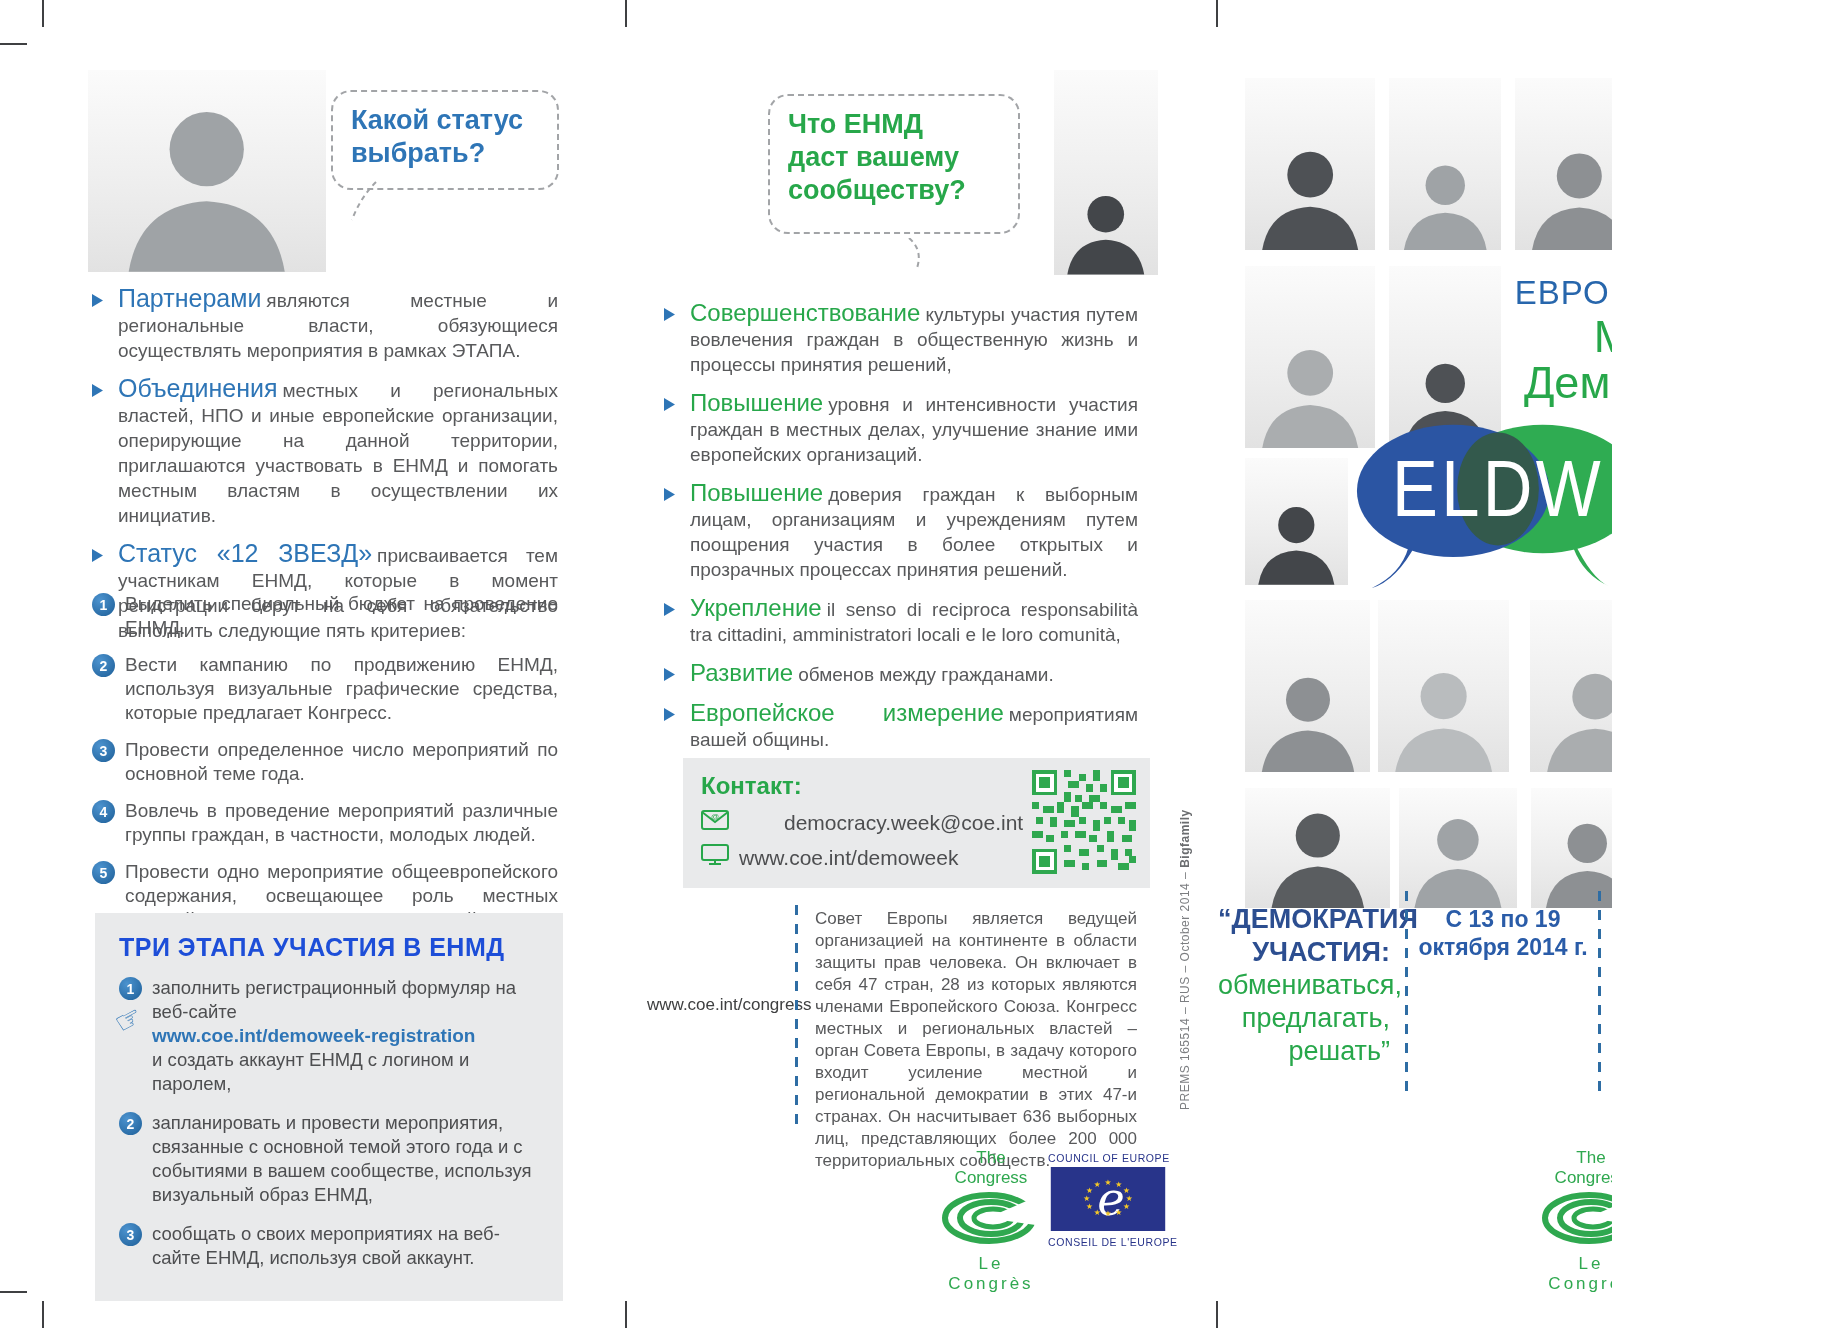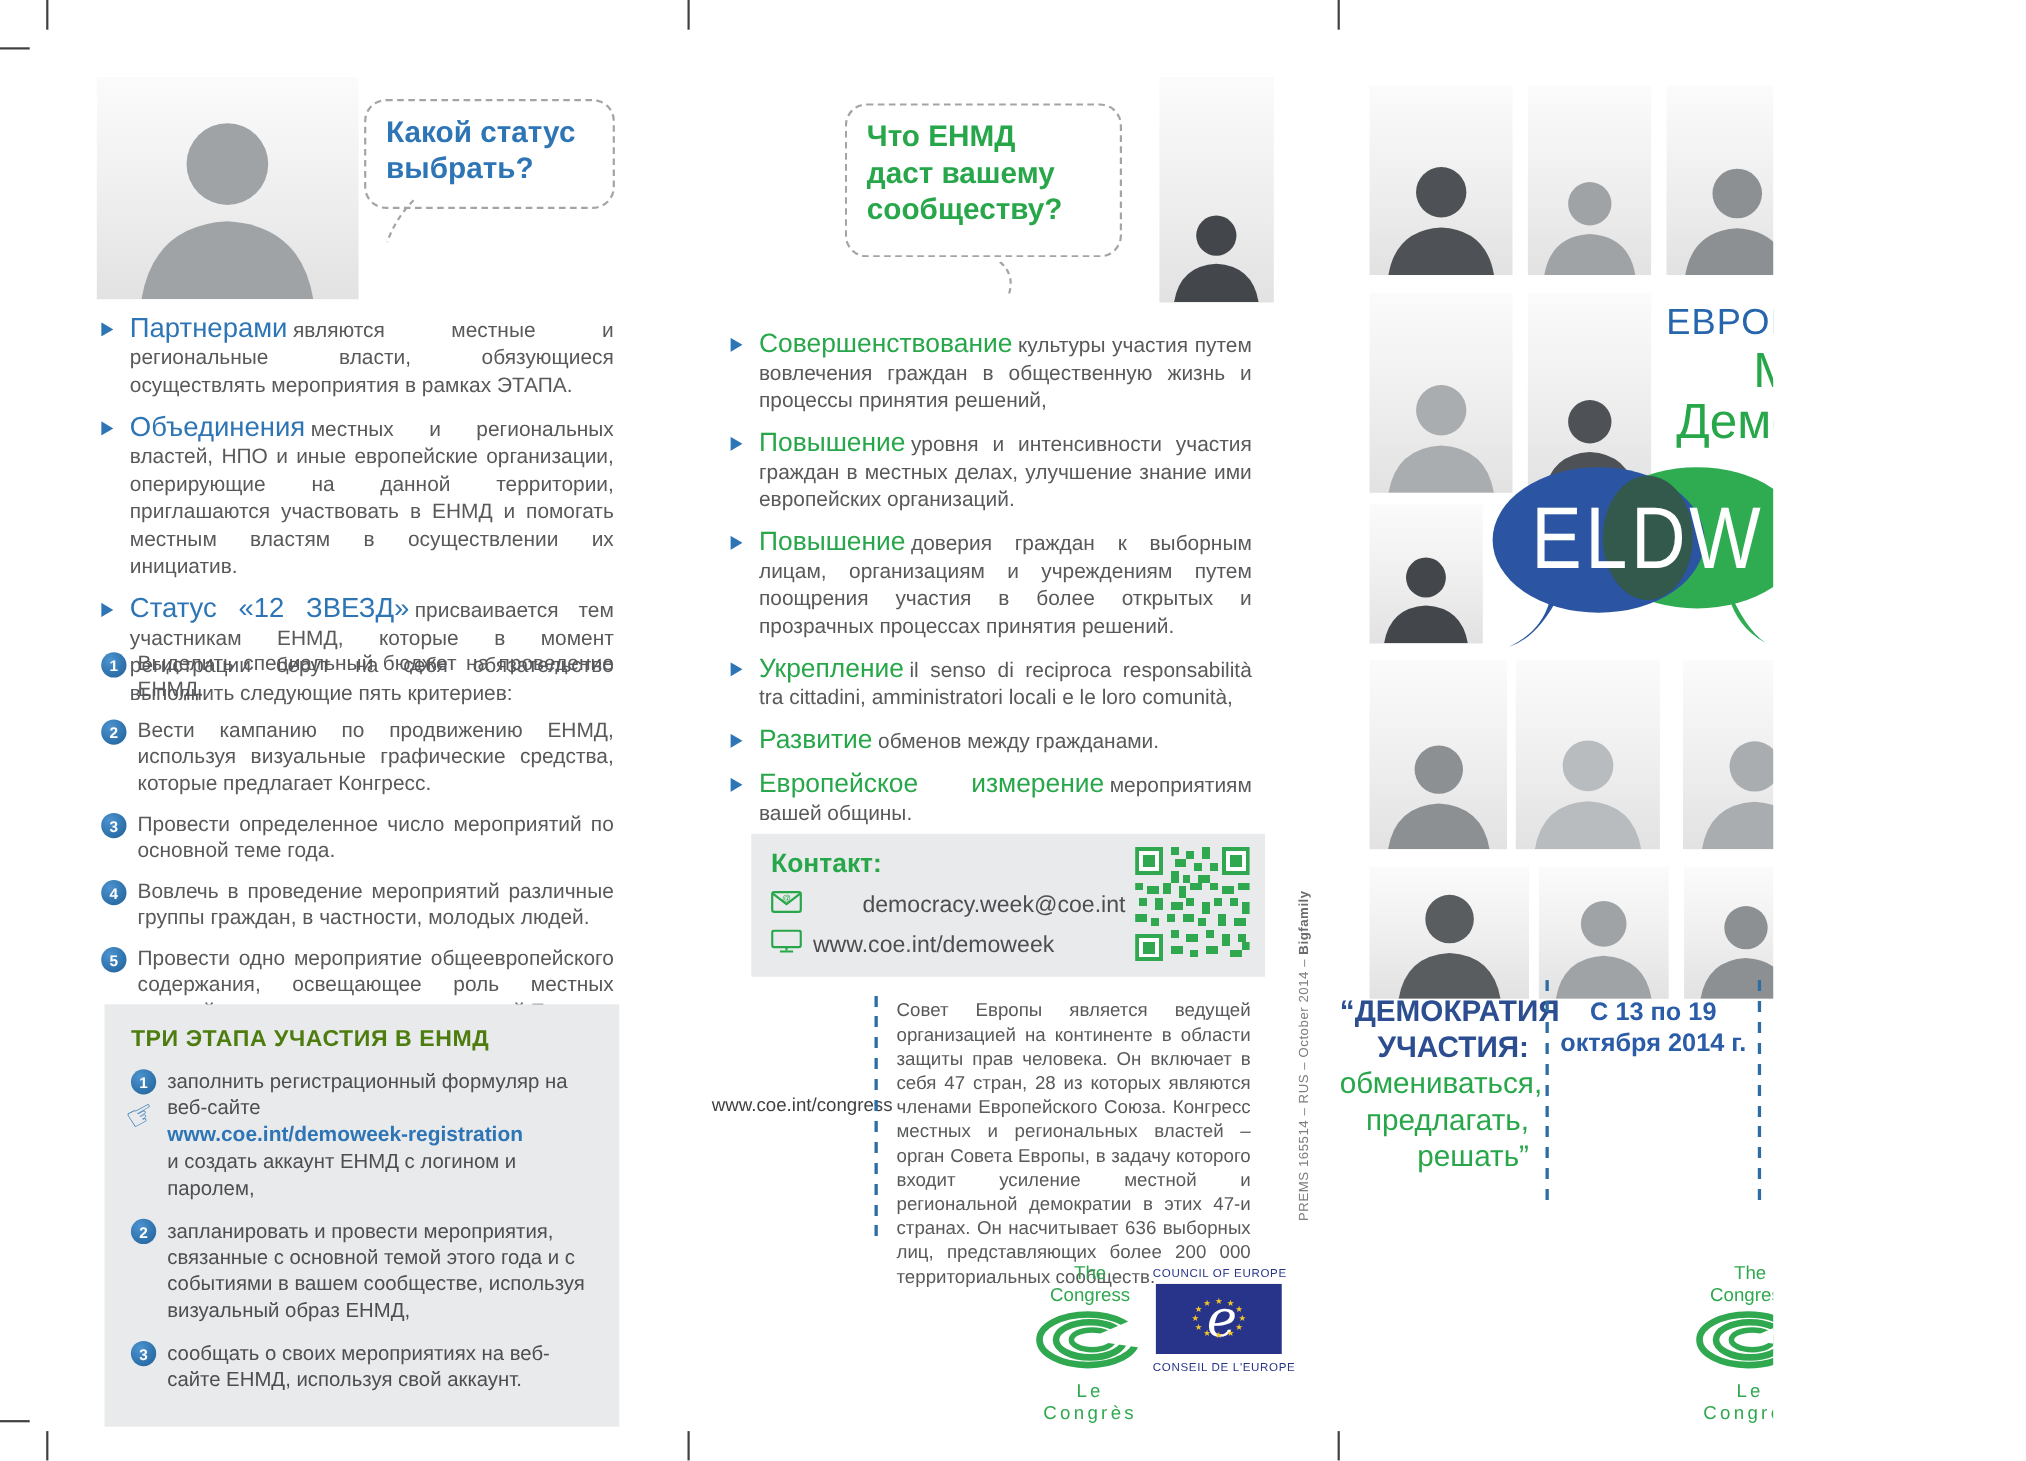--- a/index.html
+++ b/index.html
@@ -22,21 +22,21 @@
   .lead{font-size:25px;color:#2E75B6;margin-right:5px;}
   .lead.g{color:#27A74A;font-size:24px;}
   
   .numc{flex:0 0 23px;width:23px;height:23px;border-radius:50%;margin-right:10px;margin-top:1px;
         background:radial-gradient(circle at 35% 30%,#4c93cf,#1d5e97);color:#fff;
         font-size:14px;font-weight:bold;display:inline-flex;align-items:center;justify-content:center;}
   .crit{display:flex;margin:0 0 13px 0;}
   .ctext{flex:1;text-align:justify;font-size:19px;line-height:24px;}
   
   .greybox{position:absolute;background:#E9EAEB;padding:20px 24px 16px 24px;box-sizing:border-box;}
-  .greybox h2{margin:0 0 14px 0;font-size:21px;color:#4d7c0f;letter-spacing:.5px;}
+  .greybox h2{margin:0 0 14px 0;font-size:25px;color:#1d4ed8;letter-spacing:.5px;}
   .step{display:flex;margin-bottom:15px;position:relative;}
   .stext{flex:1;font-size:18.5px;line-height:24px;color:#4d4e50;}
   .link{color:#2E75B6;font-weight:bold;text-decoration:none;font-size:19px;}
   .hand{position:absolute;left:-4px;top:26px;color:#2E75B6;font-size:30px;
         font-family:"DejaVu Sans",sans-serif;transform:rotate(-28deg);display:inline-block;}
   
   .contact{position:absolute;background:#E9EAEB;box-sizing:border-box;padding:14px 18px;}
   .contact h3{margin:0 0 10px 0;font-size:24px;color:#27A74A;}
   .crow{display:flex;align-items:center;margin-bottom:9px;font-size:21px;color:#4d4e50;}
   .crow .cicon{width:30px;flex:0 0 30px;margin-right:8px;}

